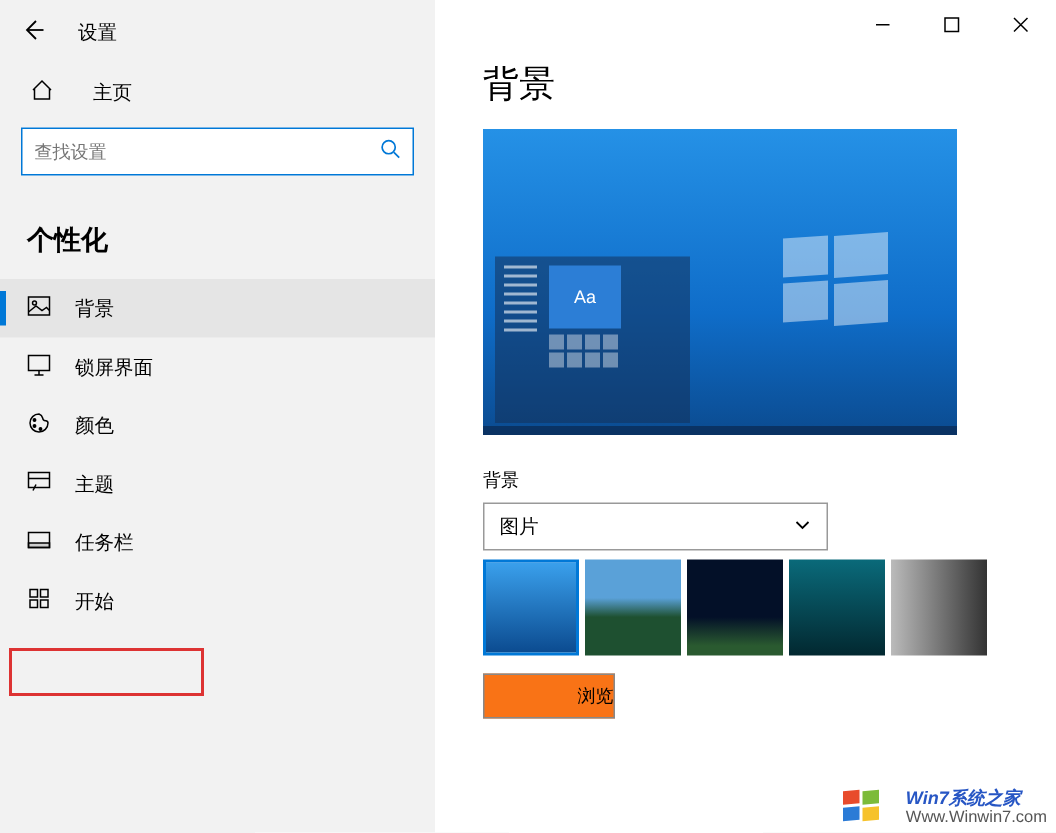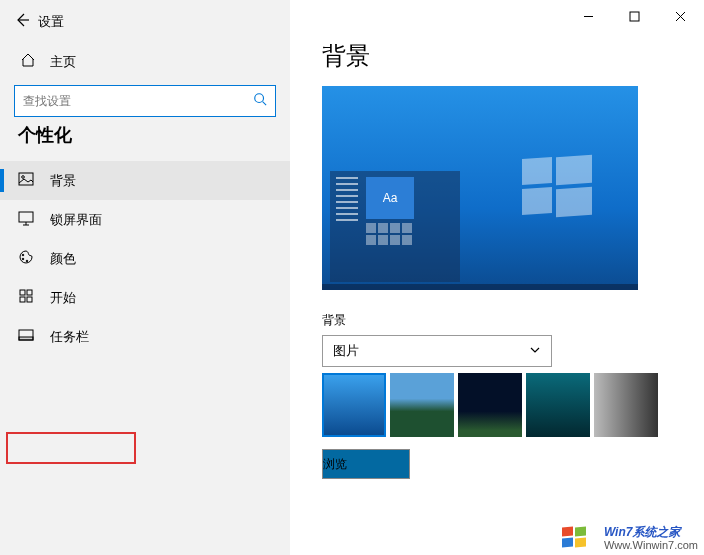--- a/index.html
+++ b/index.html
@@ -1,27 +1,27 @@
 <!DOCTYPE html>
 <html><head>
 <meta charset="utf-8">
 <style>
   * { box-sizing: border-box; margin: 0; padding: 0; font-family: "Microsoft YaHei", "Segoe UI", sans-serif; }
   body { width: 704px; height: 555px; background: #f2f2f2; display: flex; position: relative; overflow: hidden; }
   
   .sidebar { width: 290px; height: 100%; background: #f2f2f2; padding: 0; }
-  .top-row { display: flex; align-items: center; height: 44px; padding: 8px 14px; gap: 8px; }
+  .top-row { display: flex; align-items: center; height: 44px; padding: 8px 14px; gap: 22px; }
   .back-icon svg { width: 16px; height: 16px; }
   .title { font-size: 13px; }
   
-  .home-row { display: flex; align-items: center; padding: 8px 14px 10px 20px; gap: 14px; cursor: pointer; }
+  .home-row { display: flex; align-items: center; padding: 8px 14px 10px 20px; gap: 26px; cursor: pointer; }
   .home-row svg { width: 16px; height: 16px; }
   .home-row span { font-size: 13px; }
   
-  .search-box { margin: 4px 14px 0 14px; border: 1px solid #0078d7; background: #fff; height: 32px; display: flex; align-items: center; padding: 0 8px; }
+  .search-box { margin: 4px 14px 25px 14px; border: 1px solid #0078d7; background: #fff; height: 32px; display: flex; align-items: center; padding: 0 8px; }
   .search-box input { border: none; outline: none; flex: 1; font-size: 12px; background: transparent; }
   .search-box svg { width: 14px; height: 14px; stroke: #0078d7; }
   
   .section-title { font-size: 18px; font-weight: 600; padding: 6px 14px 14px 18px; }
   
   .nav-item { display: flex; align-items: center; padding: 10px 14px 10px 18px; gap: 16px; cursor: pointer; font-size: 13px; position: relative; }
   .nav-item svg { width: 16px; height: 16px; flex-shrink: 0; }
   .nav-item.active::before { content: ""; position: absolute; left: 0; top: 8px; bottom: 8px; width: 4px; background: #0078d7; }
   .nav-item.active { background: #e5e5e5; }
   .highlight-box { position: absolute; border: 2px solid #d33; left: 6px; top: 432px; width: 130px; height: 32px; pointer-events: none; }
@@ -53,21 +53,21 @@
   .select-box svg { width: 12px; height: 12px; }
   
   .thumbs { display: flex; gap: 4px; margin: 6px 0 0 32px; }
   .thumb { width: 64px; height: 64px; cursor: pointer; }
   .thumb.t1 { background: linear-gradient(180deg,#3aa0ec,#0b4b90); border: 2px solid #0078d7; }
   .thumb.t2 { background: linear-gradient(180deg,#5aa1d8 40%,#1e5030 60%); }
   .thumb.t3 { background: linear-gradient(180deg,#031028 60%,#2a5a30 90%); }
   .thumb.t4 { background: linear-gradient(180deg,#0a6a7a,#022830); }
   .thumb.t5 { background: linear-gradient(90deg,#bbb,#333); }
   
-  .browse-btn { width: 88px; height: 30px; border: 1px solid #888; background: #0369a1; margin: 12px 0 0 32px; font-size: 12px; display:flex; align-items:center; justify-content:flex-start; cursor:pointer; }
+  .browse-btn { width: 88px; height: 30px; border: 1px solid #888; background: #f97316; margin: 12px 0 0 32px; font-size: 12px; display:flex; align-items:center; justify-content:flex-end; cursor:pointer; }
   
   .watermark { position: absolute; right: 6px; bottom: 4px; font-size: 11px; color: #555; display:flex; align-items:center; gap:16px; }
   .watermark .flag { width:26px; height:22px; position:relative; }
   .watermark .flag div { position:absolute; width:11px; height:9px; }
   .watermark .flag .r { background:#e84b2b; left:0; top:0; transform:skewY(-6deg);}
   .watermark .flag .g { background:#7cbb3a; left:13px; top:0; transform:skewY(-6deg);}
   .watermark .flag .b { background:#2b7bd6; left:0; top:11px; transform:skewY(-6deg);}
   .watermark .flag .y { background:#f6c22b; left:13px; top:11px; transform:skewY(-6deg);}
   .watermark .txtwrap { display:flex; flex-direction:column; line-height:1.1; }
   .watermark .line1 { color:#2756c4; font-weight:bold; font-style:italic; font-size:12px;}
@@ -126,33 +126,40 @@
     <span><svg viewBox="0 0 16 16" fill="none" stroke="#000" stroke-width="1">
           <path d="M8 2 A6 6 0 1 0 14 8 C14 6 12 7 11 6 C10 5 11 3 8 2 Z"></path>
           <circle cx="5" cy="6" r="0.8" fill="#000"></circle>
           <circle cx="5" cy="10" r="0.8" fill="#000"></circle>
           <circle cx="9" cy="12" r="0.8" fill="#000"></circle>
         </svg></span>
     <span>颜色</span>
   </div>
   <div class="nav-item">
     <span><svg viewBox="0 0 16 16" fill="none" stroke="#000" stroke-width="1">
+          <rect x="1" y="2" width="14" height="10"></rect>
+          <path d="M4 14 L6 10 M1 6 H15"></path>
+        </svg></span>
+    <span>主题</span>
+  </div>
+  <div class="nav-item">
+    <span><svg viewBox="0 0 16 16" fill="none" stroke="#000" stroke-width="1">
+          <rect x="1" y="3" width="14" height="10"></rect>
+          <rect x="1" y="10" width="14" height="3" fill="#000" fill-opacity="0.15"></rect>
+        </svg></span>
+    <span>任务栏</span>
+  </div>
+  <div class="nav-item">
+    <span><svg viewBox="0 0 16 16" fill="none" stroke="#000" stroke-width="1">
           <rect x="2" y="2" width="5" height="5"></rect>
           <rect x="9" y="2" width="5" height="5"></rect>
           <rect x="2" y="9" width="5" height="5"></rect>
           <rect x="9" y="9" width="5" height="5"></rect>
         </svg></span>
     <span>开始</span>
-  </div>
-  <div class="nav-item">
-    <span><svg viewBox="0 0 16 16" fill="none" stroke="#000" stroke-width="1">
-          <rect x="1" y="3" width="14" height="10"></rect>
-          <rect x="1" y="10" width="14" height="3" fill="#000" fill-opacity="0.15"></rect>
-        </svg></span>
-    <span>任务栏</span>
   </div>
 
   <div class="highlight-box"></div>
 </div>
 
 <div class="main">
   <div class="win-controls">
     <div>
         <svg viewBox="0 0 11 11" stroke="#000">
           <path d="M1 5.5 H10"></path>

